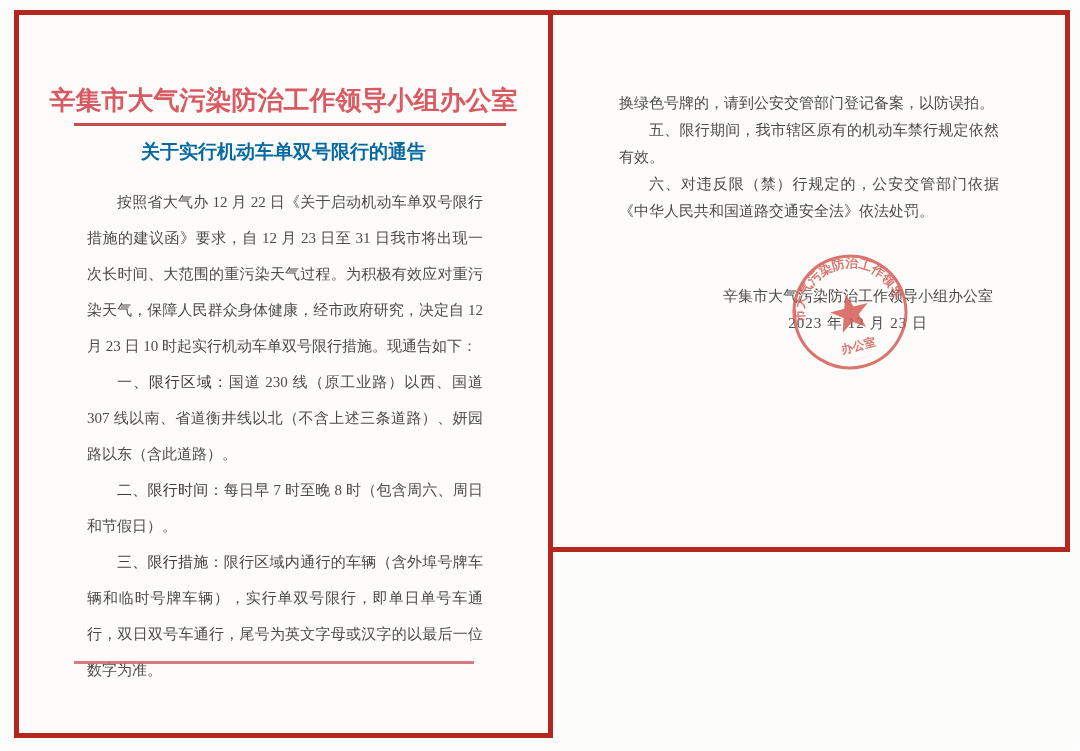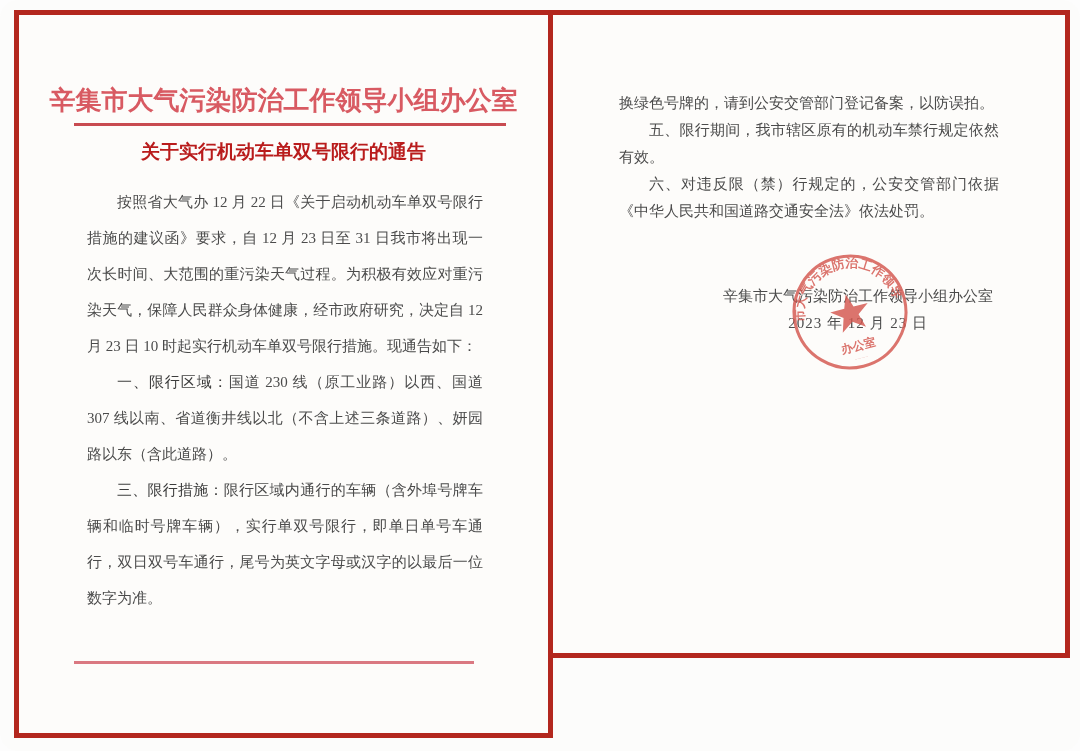--- a/index.html
+++ b/index.html
@@ -9,35 +9,35 @@
     font-family:"Liberation Serif","DejaVu Serif",serif;
     overflow:hidden;
   }
   .scan-canvas{position:absolute;inset:0;background:#fcfcfb;border-radius:18px;}
 
   .page{
     position:absolute;box-sizing:border-box;background:#fdfcfa;
     border:5px solid #b3271e;
   }
   .page-left{left:14px;top:10px;width:539px;height:728px;}
-  .page-right{left:548px;top:10px;width:522px;height:648px;}
+  .page-right{left:548px;top:10px;width:522px;height:542px;}
 
   
   .doc-header{
     position:absolute;left:0;top:68px;width:100%;
     text-align:center;font-size:26px;font-weight:bold;
     color:#d85a62;letter-spacing:0px;white-space:nowrap;
   }
   .doc-header-rule{
     position:absolute;left:55px;top:108px;width:432px;height:3px;
     background:#c84b50;
   }
   .doc-title{
     position:absolute;left:0;top:124px;width:100%;
-    text-align:center;font-size:19px;font-weight:bold;color:#b91c1c;
+    text-align:center;font-size:19px;font-weight:bold;color:#0369a1;
     white-space:nowrap;
   }
   .body-block{
     position:absolute;color:#4b4b4b;
     text-align:justify;
   }
   .body-left{left:68px;top:169px;width:396px;font-size:15px;line-height:36px;}
   .body-left p{margin:0;text-indent:2em;}
   .body-right{left:66px;top:75px;width:380px;font-size:15px;line-height:27px;}
   .body-right p{margin:0;text-indent:2em;}
@@ -72,20 +72,23 @@
     <div class="doc-title">关于实行机动车单双号限行的通告</div>
 
     <div class="body-block body-left">
       <p>
         <span>按照省大气办 12 月 22 日《关于启动机动车单双号限行措施的建议函》要求，自 12 月 23 日至 31 日我市将出现一次长时间、大范围的重污染天气过程。为积极有效应对重污染天气，保障人民群众身体健康，经市政府研究，决定自 12 月 23 日 10 时起实行机动车单双号限行措施。现通告如下：</span>
       </p>
       <p>
         <span class="lead">一、限行区域：</span><span>国道 230 线（原工业路）以西、国道 307 线以南、省道衡井线以北（不含上述三条道路）、妍园路以东（含此道路）。</span>
       </p>
       <p>
+        <span class="lead">二、限行时间：</span><span>每日早 7 时至晚 8 时（包含周六、周日和节假日）。</span>
+      </p>
+      <p>
         <span class="lead">三、限行措施：</span><span>限行区域内通行的车辆（含外埠号牌车辆和临时号牌车辆），实行单双号限行，即单日单号车通行，双日双号车通行，尾号为英文字母或汉字的以最后一位数字为准。</span>
       </p>
     </div>
 
     <div class="footer-rule"></div>
   </div>
 
   <div class="page page-right">
     <div class="body-block body-right">
       <p class="no-indent">

